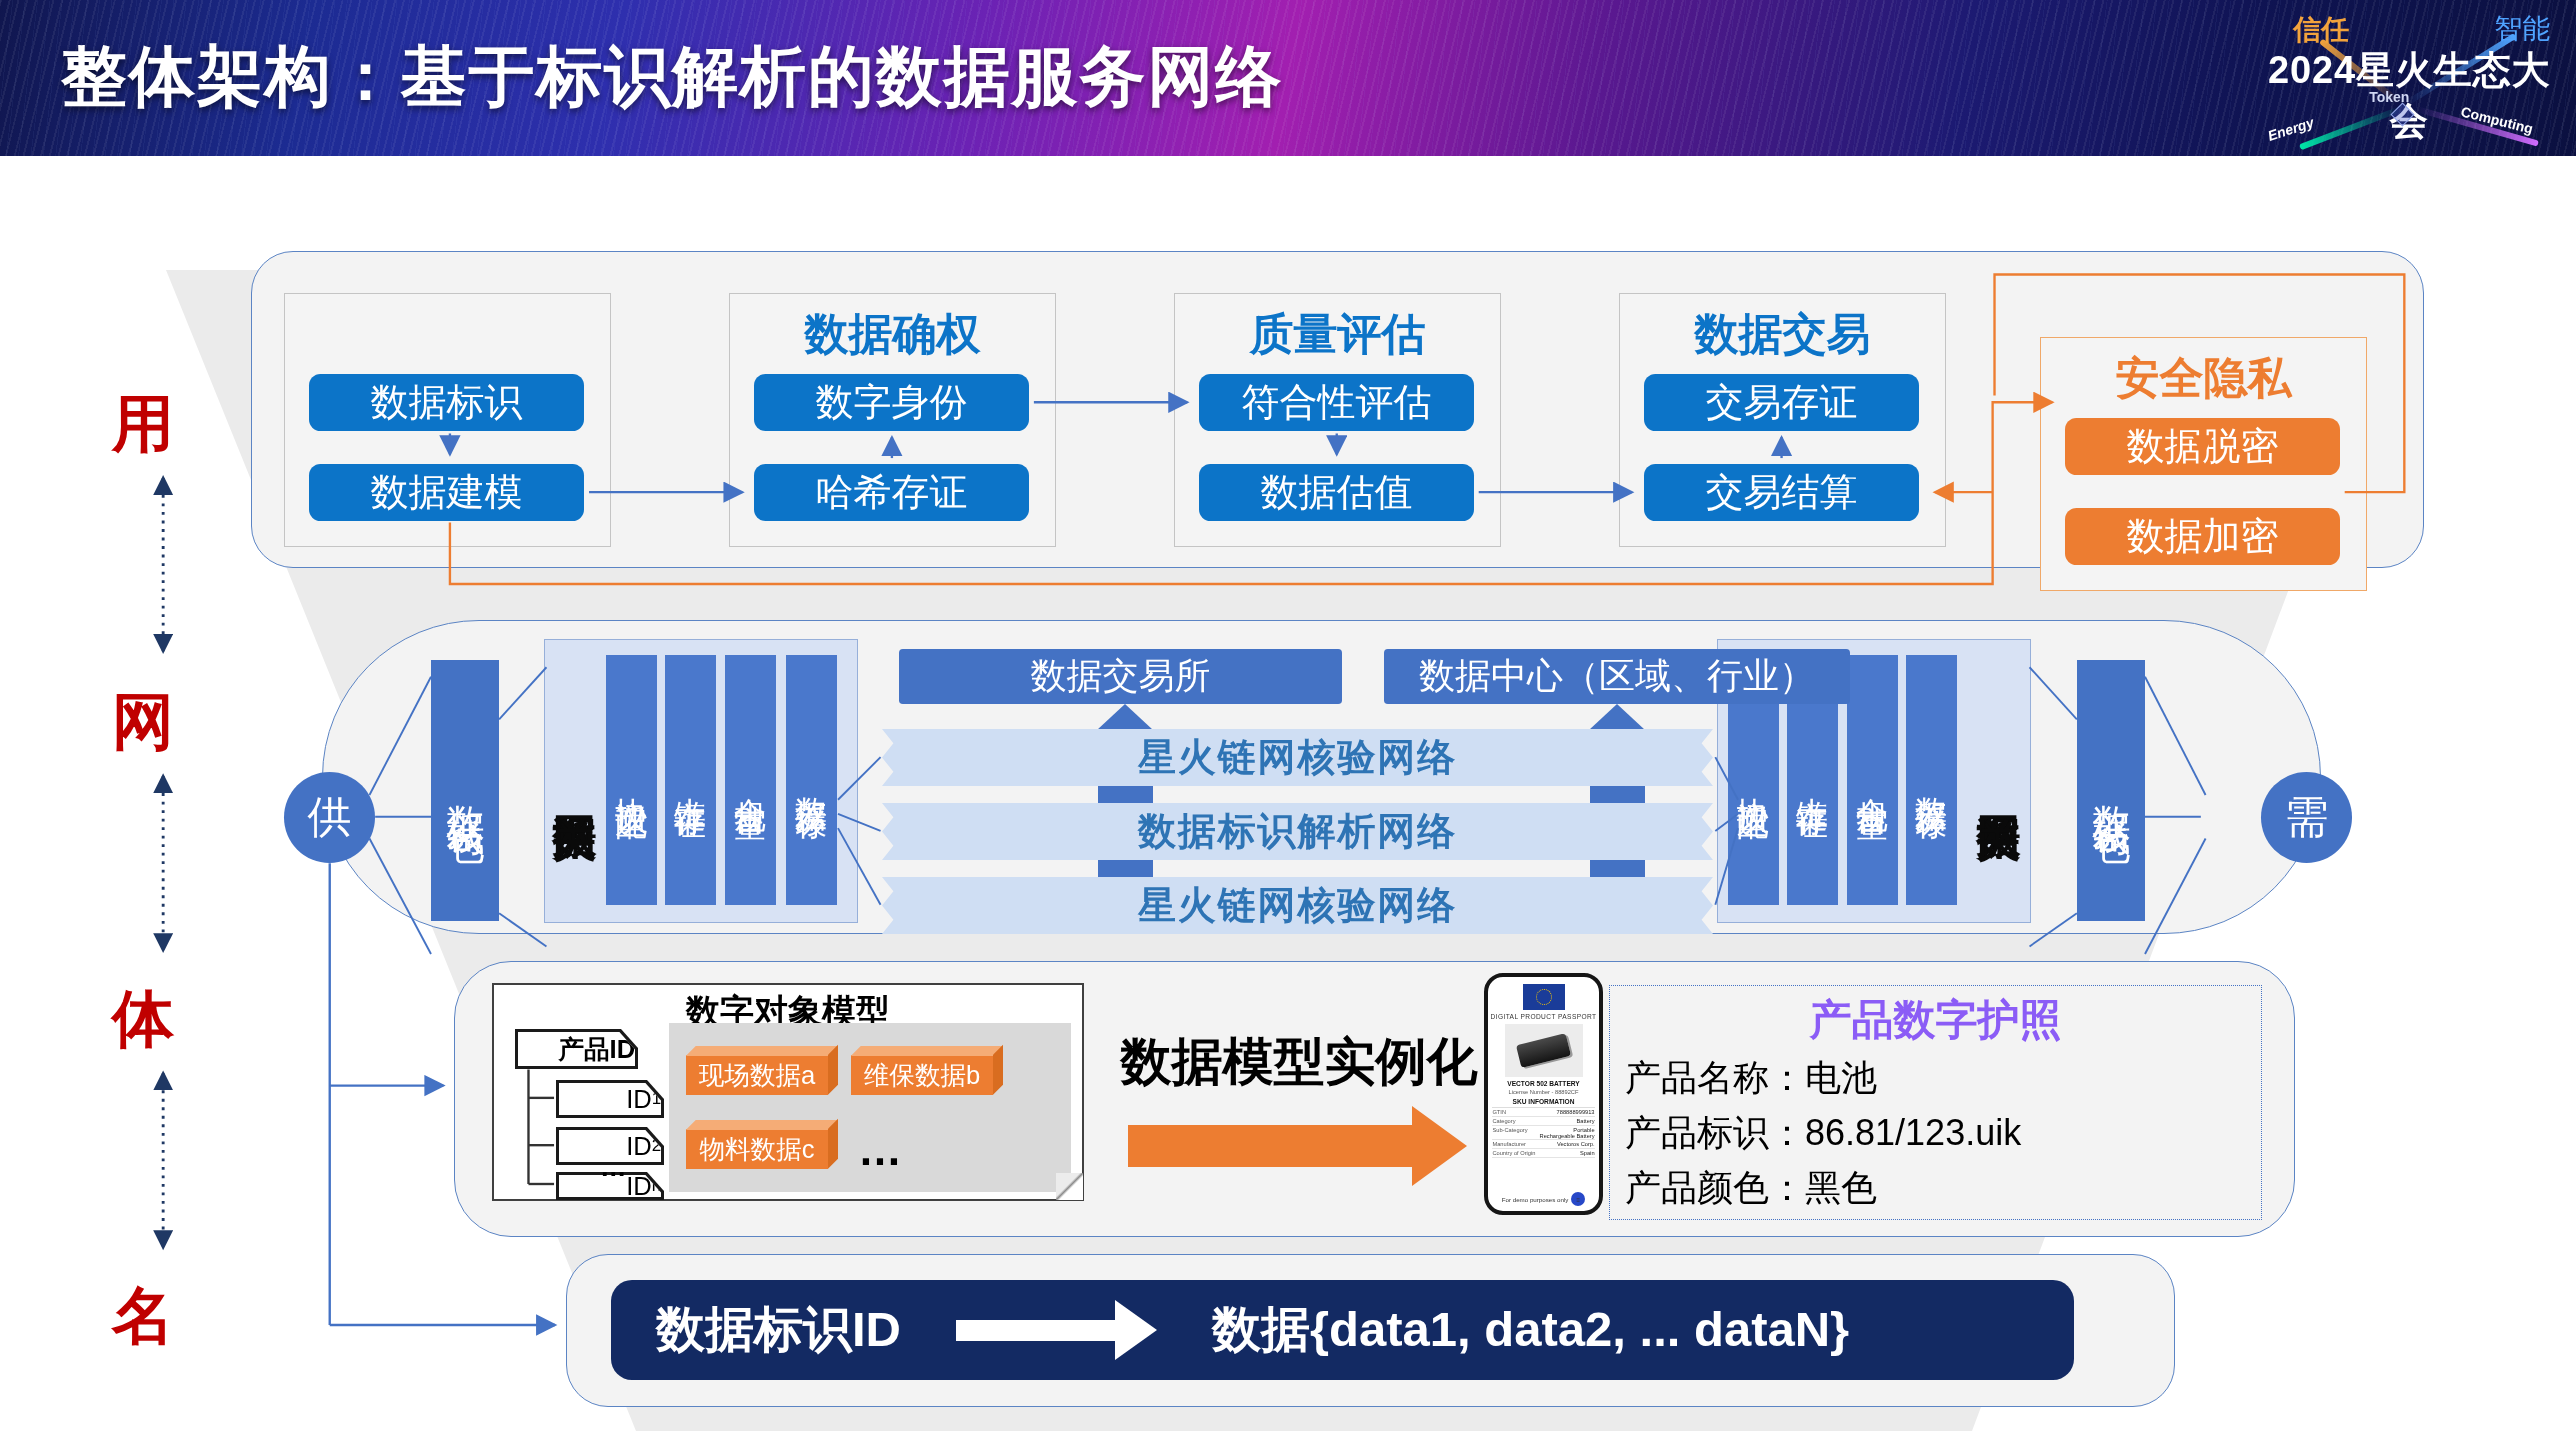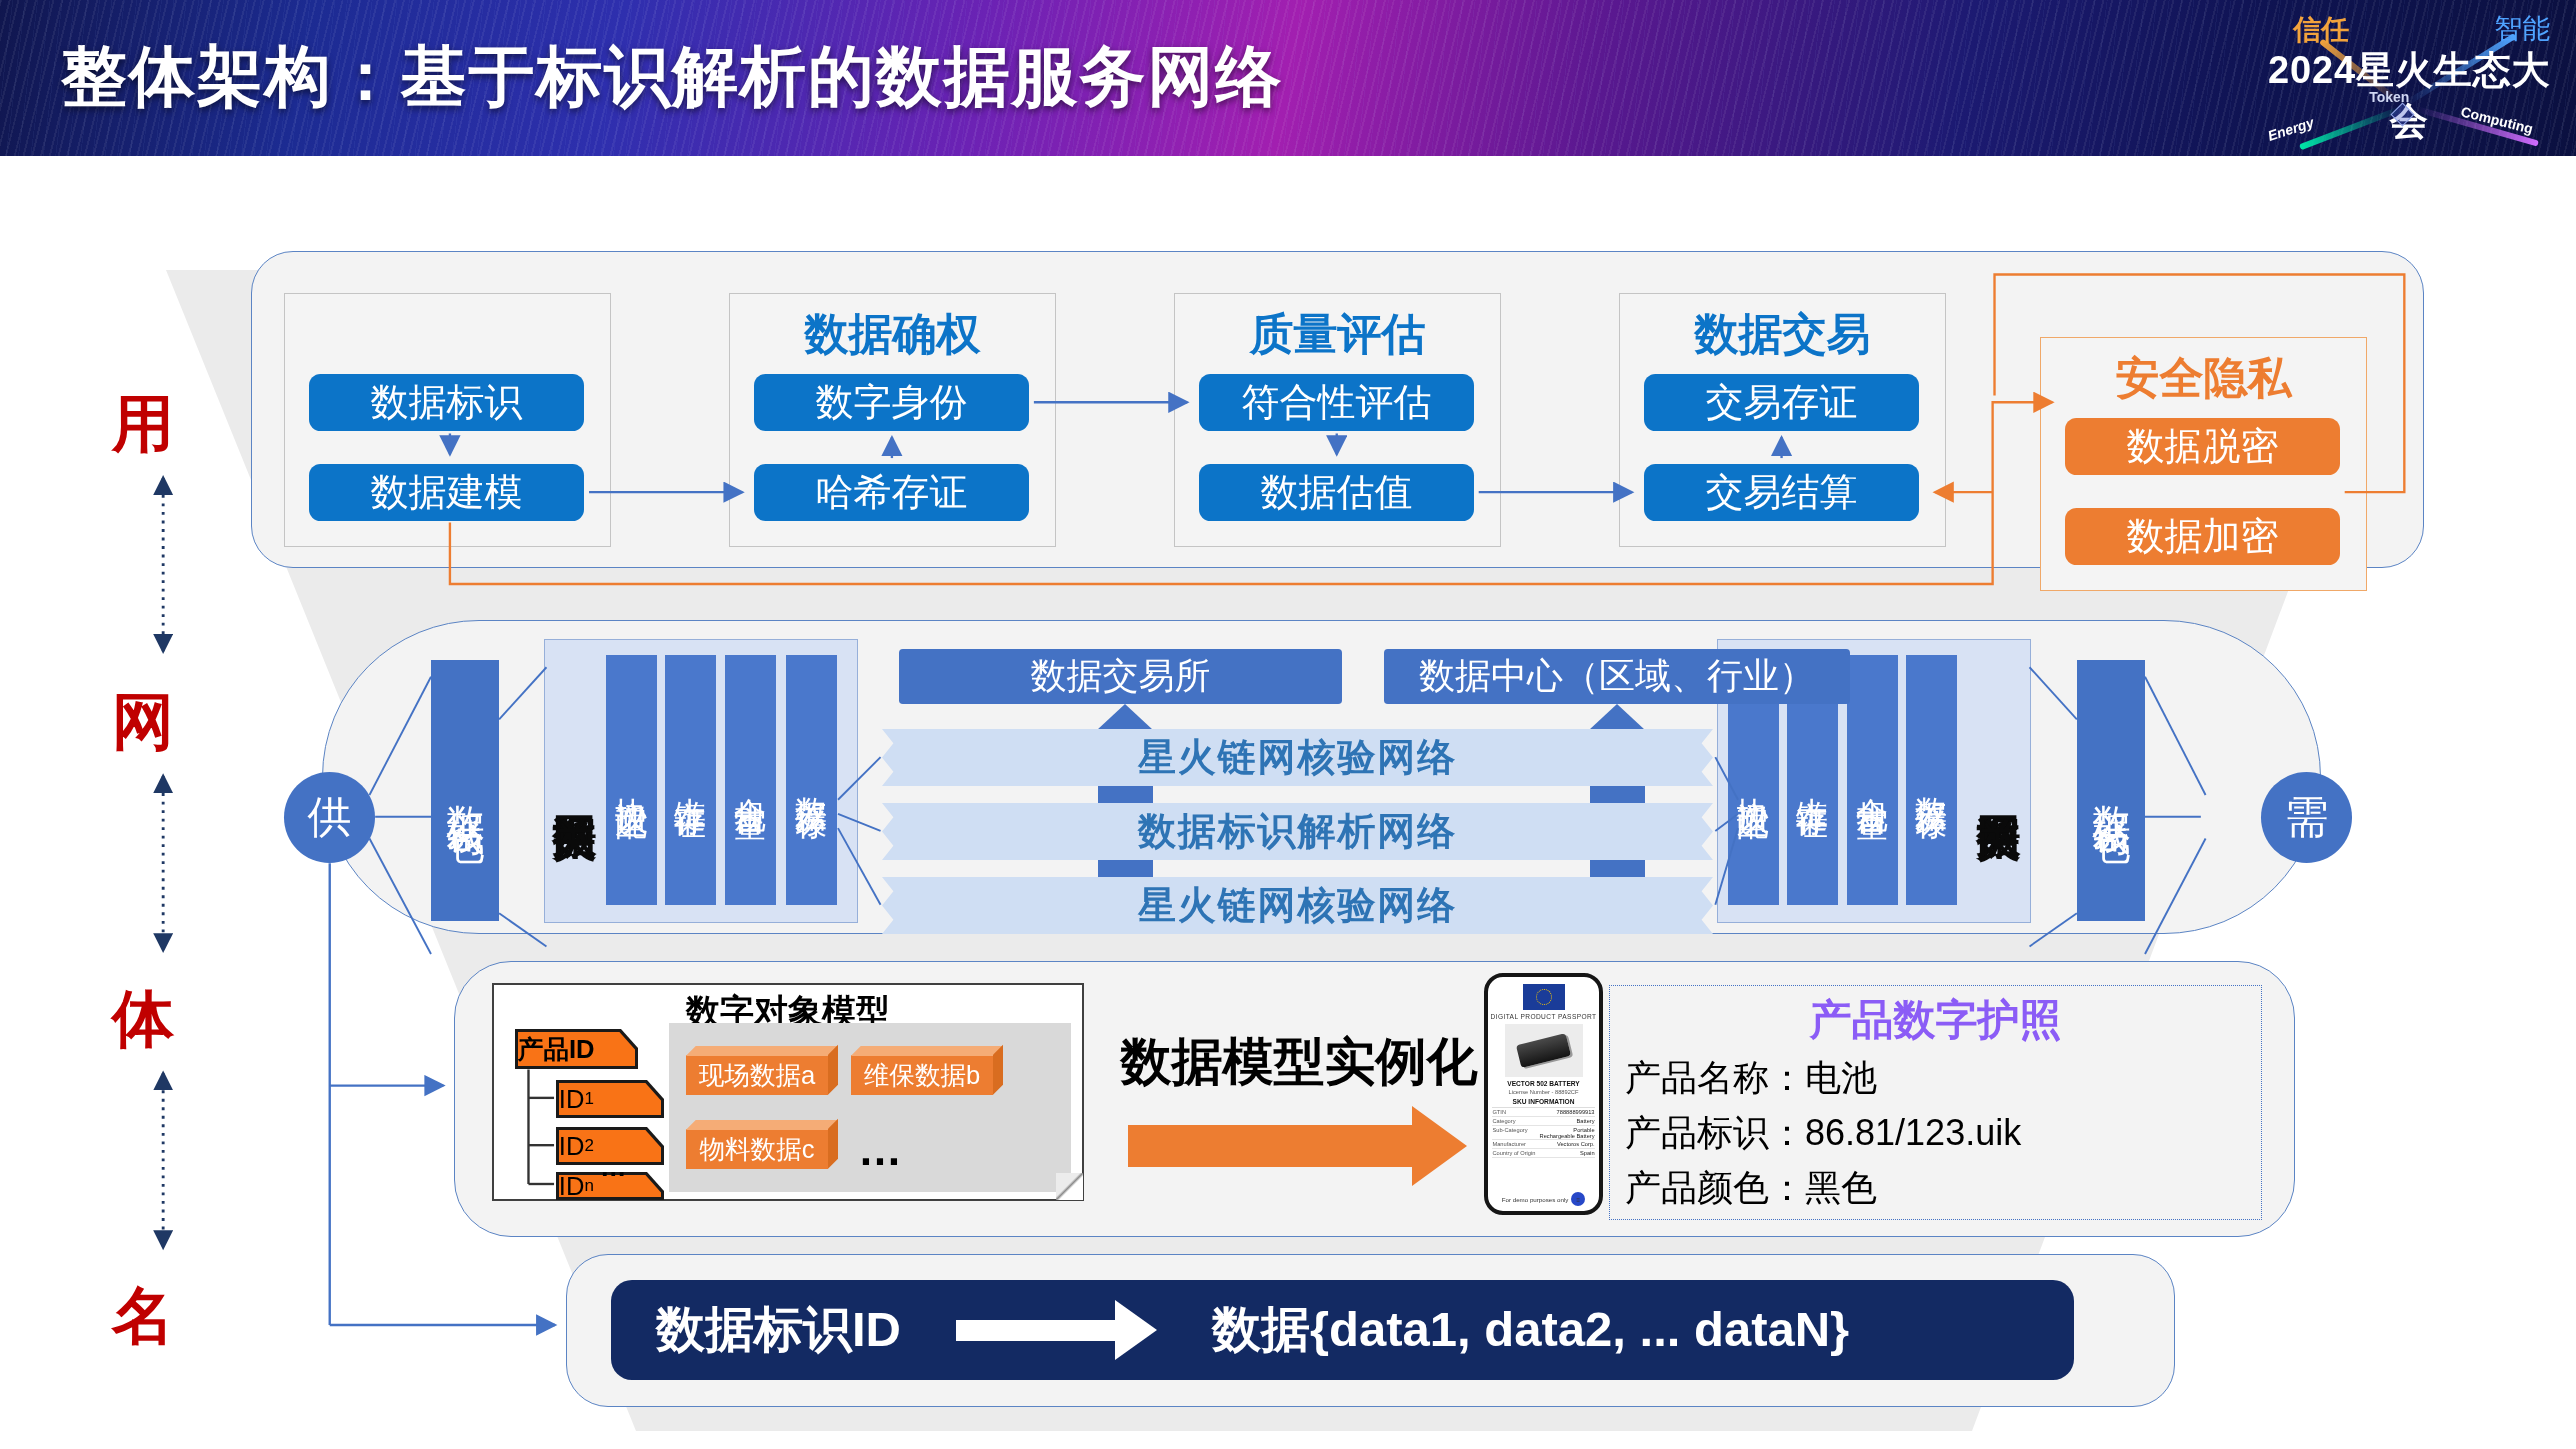--- a/index.html
+++ b/index.html
@@ -78,21 +78,21 @@
   .b1{top:729px}.b2{top:803px}.b3{top:877px}
   .conn{position:absolute;width:55px;height:17px;background:#4472C4;z-index:2;}
   .cn1{left:1098px;top:786px}.cn2{left:1590px;top:786px}.cn3{left:1098px;top:860px}.cn4{left:1590px;top:860px}
 
   
   .mbox{position:absolute;left:492px;top:983px;width:592px;height:218px;background:#fff;border:2.8px solid #404040;z-index:2;box-sizing:border-box;}
   .mbox h3{margin:3.8px 0 0;text-align:center;font-size:34px;font-weight:bold;color:#000;}
   .fold{position:absolute;right:-0.9px;bottom:-0.9px;width:26.5px;height:26.5px;
         background:linear-gradient(315deg,#fff 44%,#8d8d8d 50%,#ececec 56%);}
   .tab{position:absolute;background:#1a1a1a;clip-path:polygon(0 0,calc(100% - 17px) 0,100% 19px,100% 100%,0 100%);}
-  .tab>span{position:absolute;inset:2.8px;background:#f97316;display:flex;align-items:center;justify-content:flex-start;
+  .tab>span{position:absolute;inset:2.8px;background:#ffffff;display:flex;align-items:center;justify-content:flex-end;
         font-size:25.6px;color:#000;clip-path:polygon(0 0,calc(100% - 16px) 0,100% 18px,100% 100%,0 100%);}
   .tab sub{font-size:17px;}
   .tb0{left:21px;top:44px;width:123px;height:40px;}
   .tb1{left:62px;top:95px;width:108px;height:38px;}
   .tb2{left:62px;top:142px;width:108px;height:38px;}
   .tb3{left:62px;top:187px;width:108px;height:28px;}
   .tdots{position:absolute;left:106px;top:167px;font-size:26.5px;font-weight:bold;color:#000;}
   .gpanel{position:absolute;left:175px;top:38px;width:402px;height:169px;background:#D9D9D9;}
   .blk{position:absolute;width:142px;height:40px;background:#ED7D31;color:#fff;font-size:25.6px;
         display:flex;align-items:center;justify-content:center;white-space:nowrap;}

